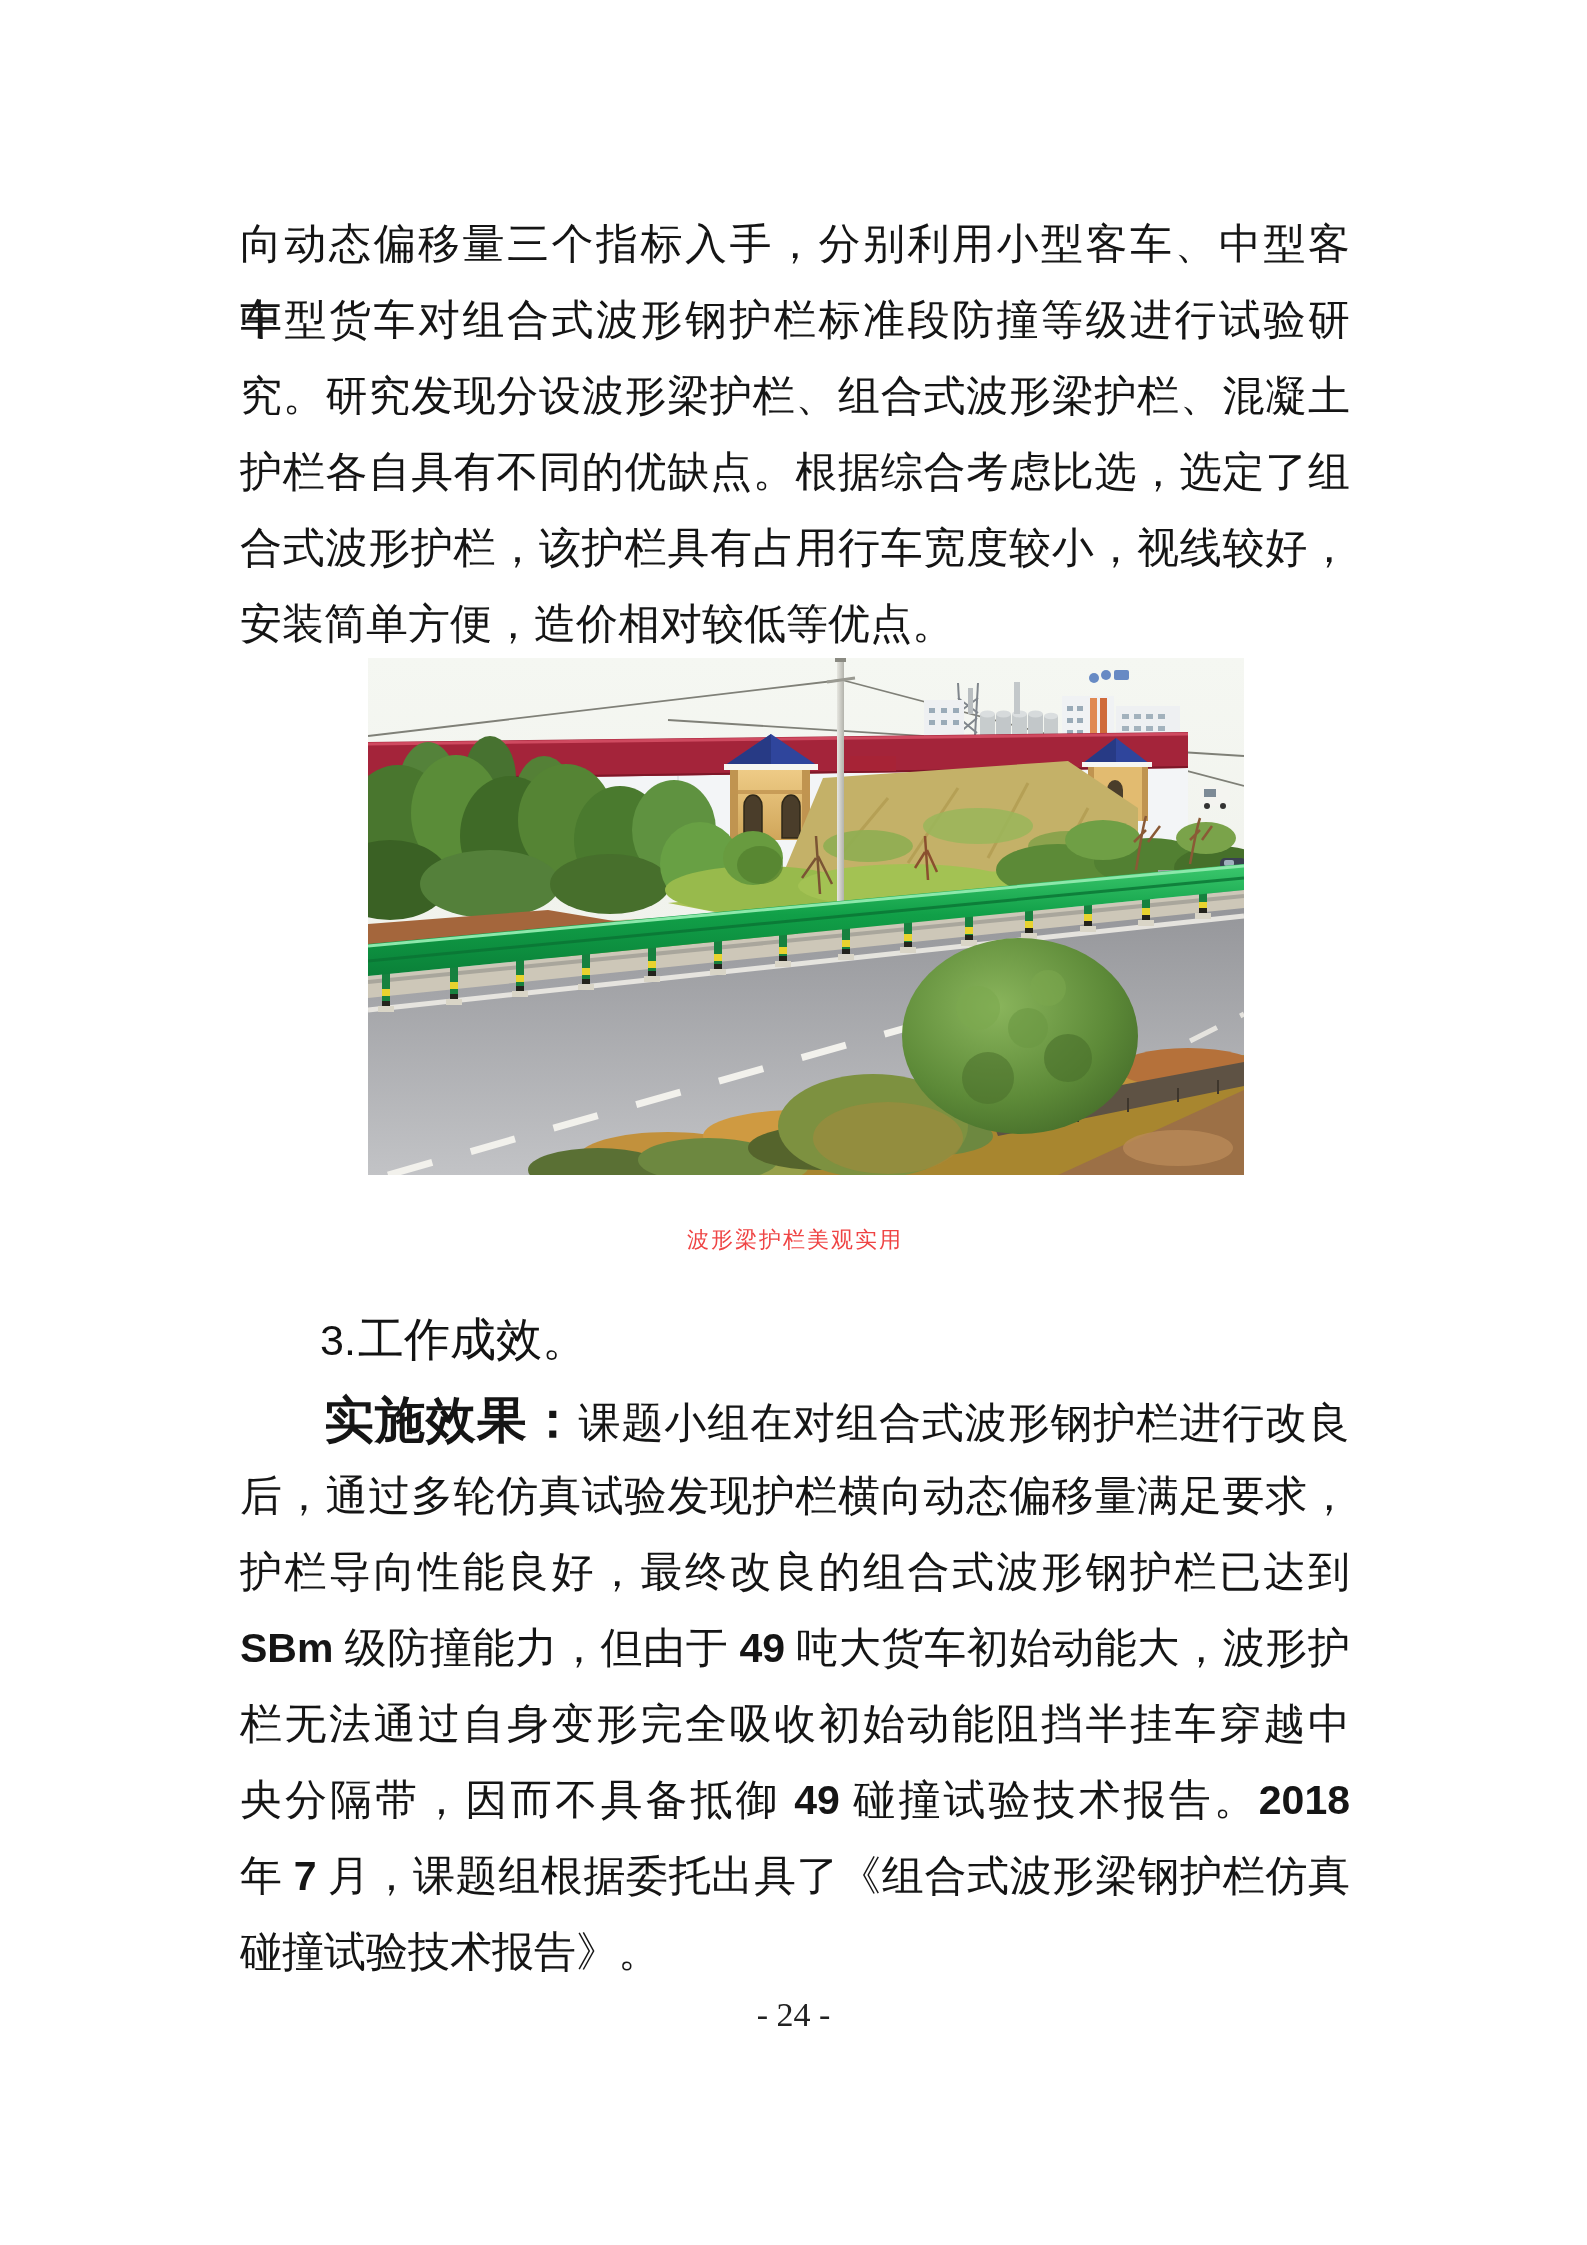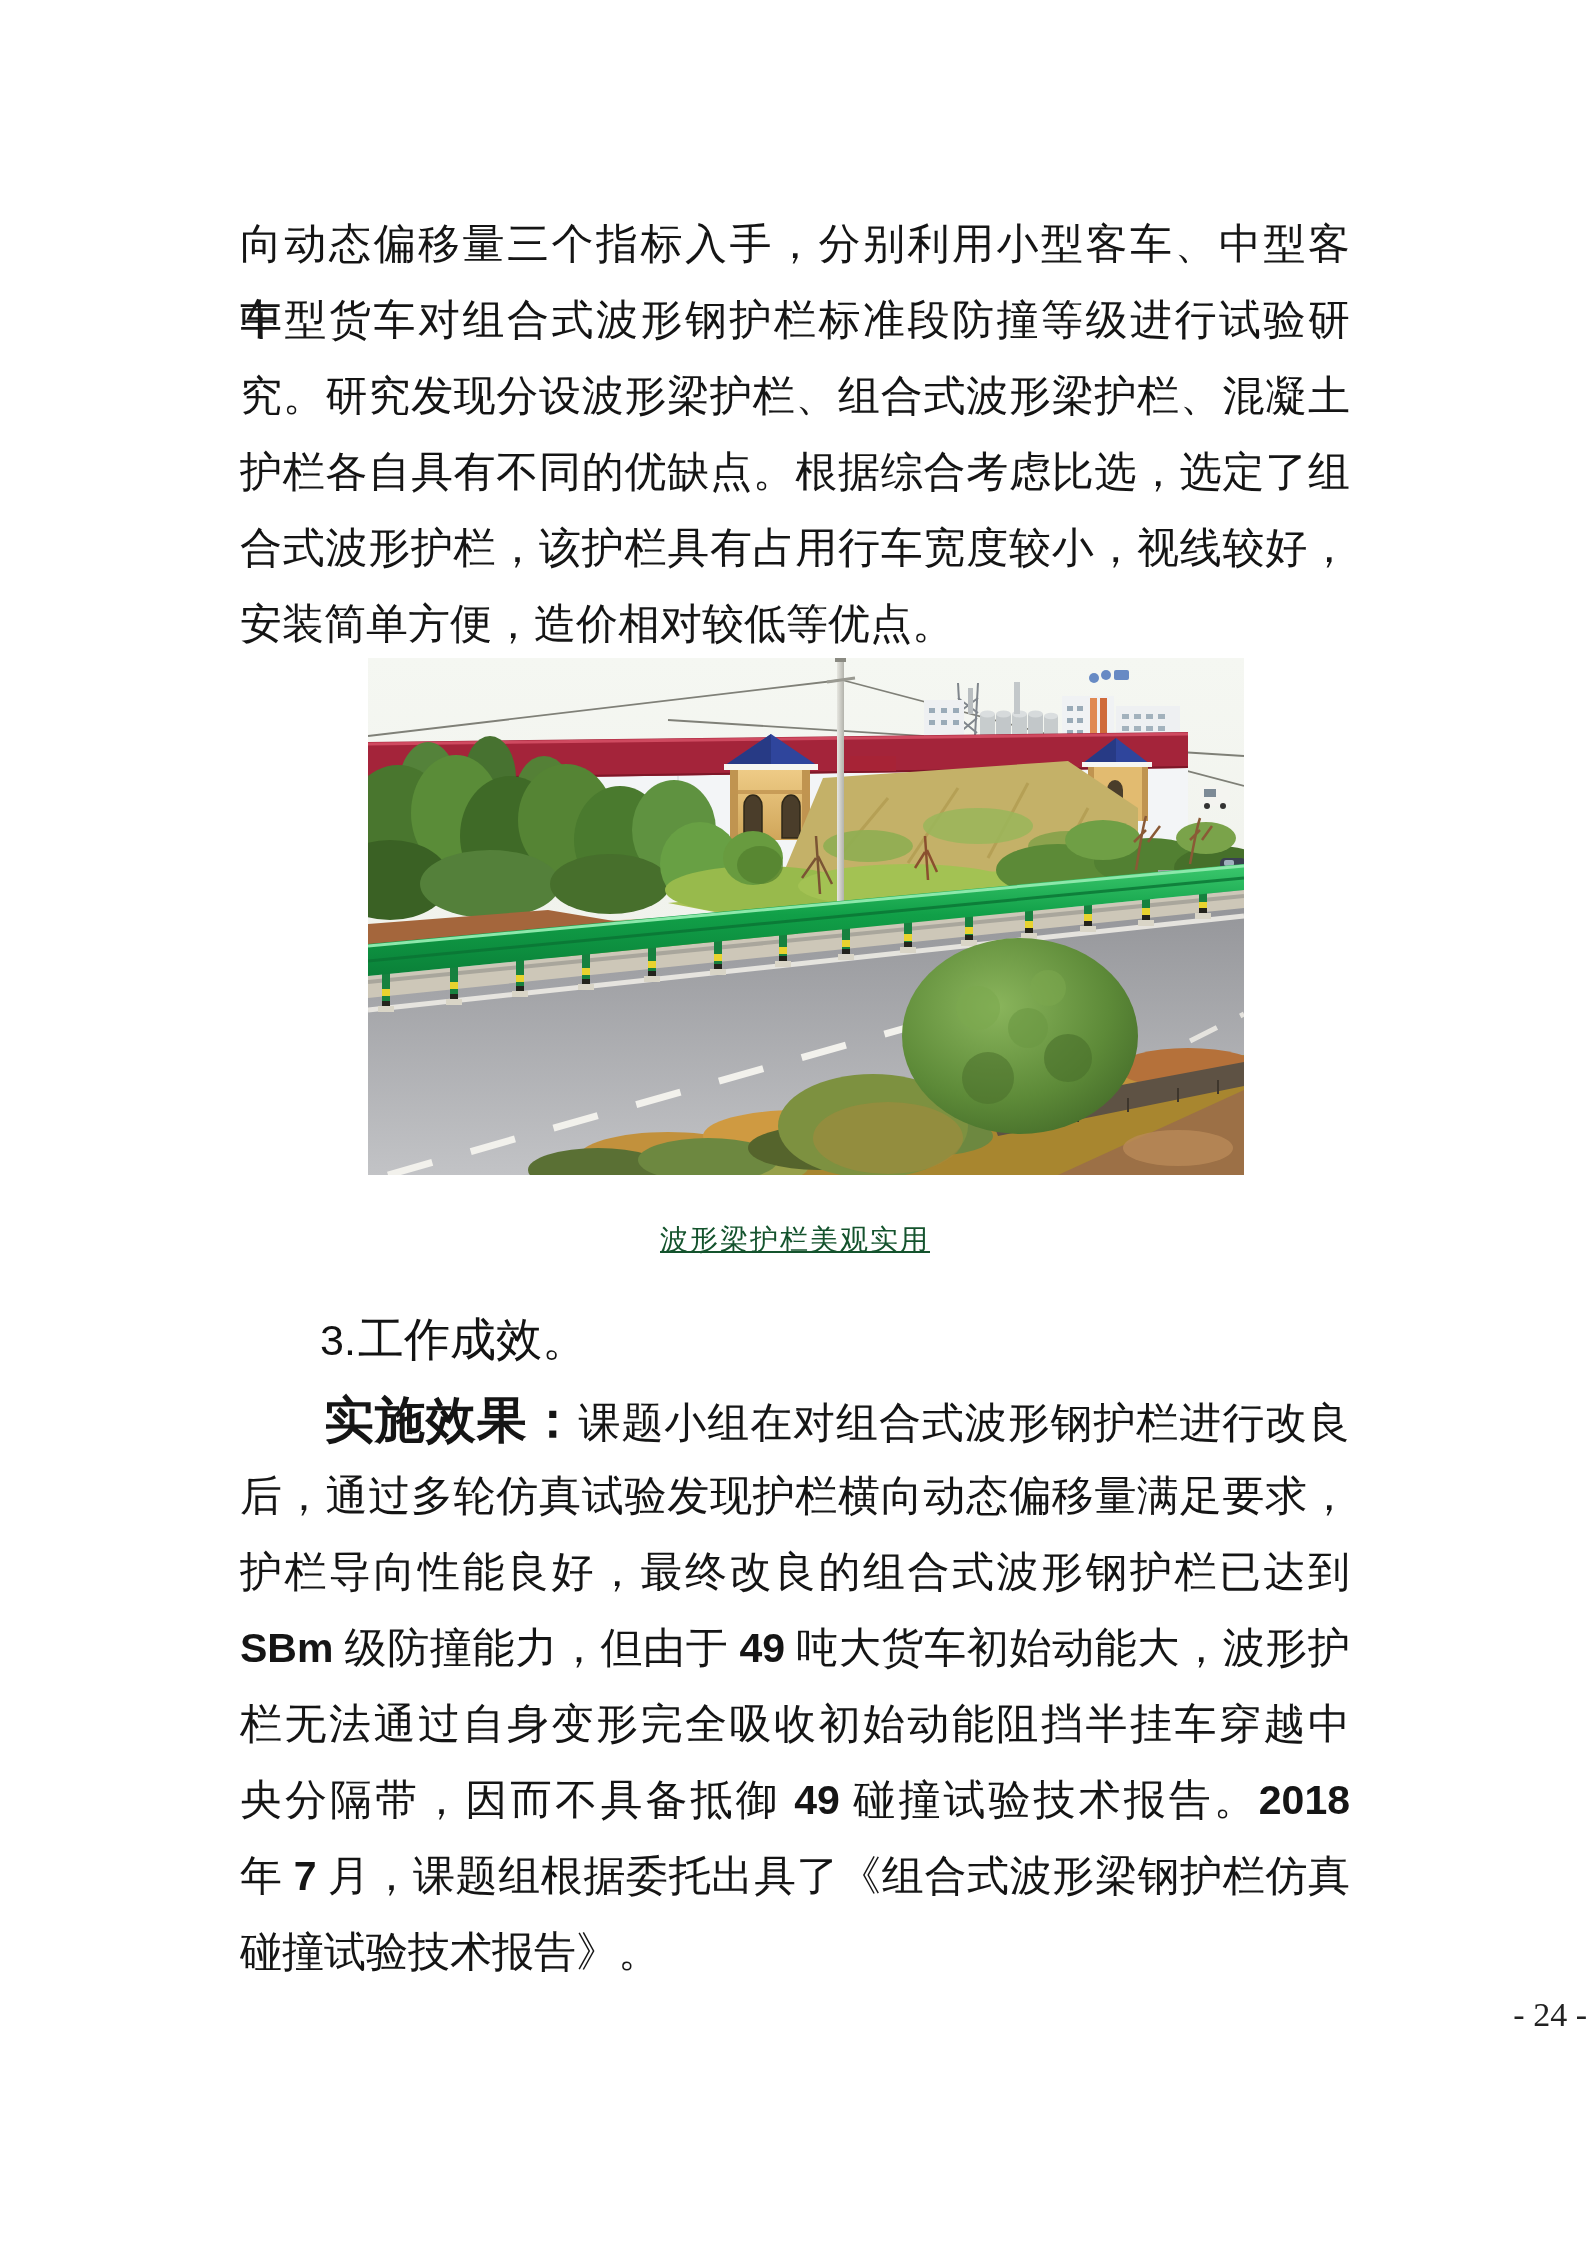--- a/index.html
+++ b/index.html
@@ -19,36 +19,35 @@
     color:#151515;
   }
   .jline{text-align:justify;text-align-last:justify;text-justify:inter-character;}
   .lline{text-align:left;}
   .indent2{text-indent:84px;}
   #para1{top:206px;}
   #photo-wrap{position:absolute;left:368px;top:658px;width:876px;height:517px;}
   #photo-wrap svg{display:block;}
   .caption{
     position:absolute;left:240px;width:1110px;top:1220px;
-    text-align:center;font-size:28px;line-height:40px;color:#14532d;
+    text-align:center;font-size:22px;line-height:40px;color:#ef4444;
     letter-spacing:2px;
-    text-decoration:underline;
   }
   .heading{
     position:absolute;left:240px;width:1110px;top:1302px;
     height:76px;line-height:76px;font-size:46px;color:#131313;
     text-indent:80px;
   }
   .heading .hnum{font-family:"Liberation Sans","DejaVu Sans",sans-serif;font-size:43px;margin-right:2px;}
   #para2{top:1382px;}
   .lead-bold{font-weight:700;font-family:"Liberation Sans","DejaVu Sans",sans-serif;font-size:50px;}
   .num{font-family:"Liberation Sans","DejaVu Sans",sans-serif;font-weight:700;font-size:41px;}
   .pageno{
     position:absolute;left:0;right:0;top:1996px;
-    text-align:right;font-size:34px;color:#222;
+    text-align:center;font-size:34px;color:#222;
     font-family:"Liberation Serif","DejaVu Serif",serif;
   }
 </style>
 </head>
 <body>
 
 <div class="page">
 
   <div class="col para" id="para1">
     <div class="line jline">向动态偏移量三个指标入手，分别利用小型客车、中型客车、</div>

